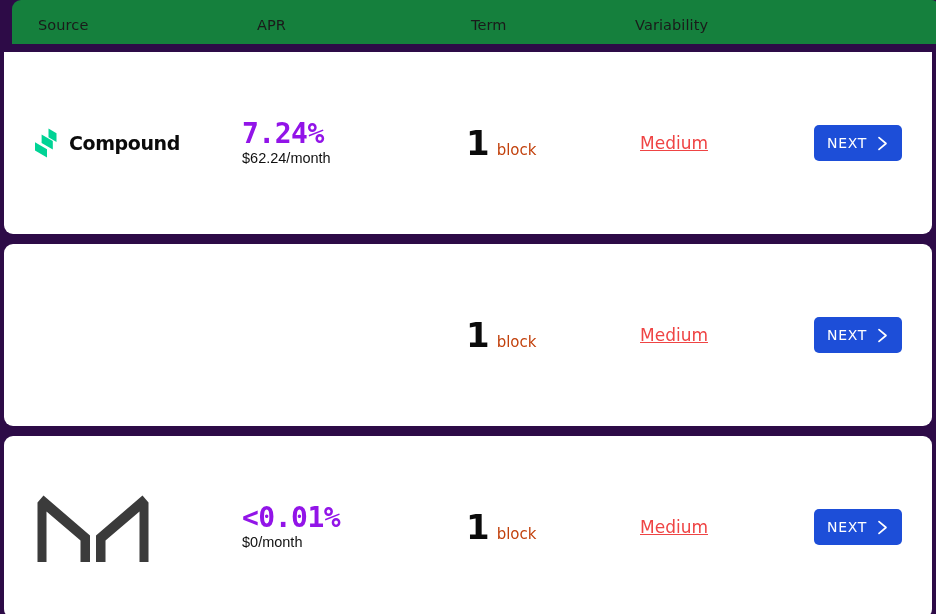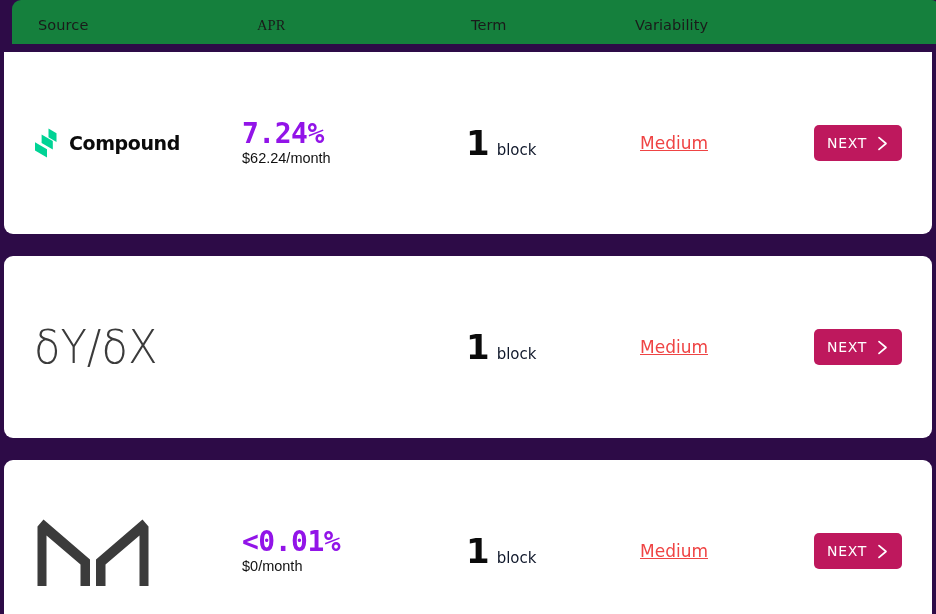--- a/index.html
+++ b/index.html
@@ -39,39 +39,39 @@
     position: absolute;
     top: 17px;
     font-size: 14.5px;
     font-weight: 400;
     color: #1a1a1a;
     letter-spacing: 0.1px;
     font-family: "DejaVu Sans", sans-serif;
     white-space: nowrap;
   }
   .th.c-source      { left: 26px; }
-  .th.c-apr         { left: 245px; font-family: Liberation Serif, serif; }
+  .th.c-apr         { left: 245px; }
   .th.c-term        { left: 459px; }
   .th.c-variability { left: 623px; }
 
   
   .rows {
     position: absolute;
     left: 4px;
     top: 52px;
     width: 928px;
     height: 562px;
   }
 
   .row {
     position: relative;
     width: 928px;
     background: #ffffff;
     border-radius: 9px;
-    margin-bottom: 22px;
+    margin-bottom: 10px;
     height: 182px;
   }
   .row:first-child {
     border-radius: 0 0 9px 9px;
     height: 182px;
   }
   .row:last-child { margin-bottom: 0; }
 
   .cell {
     position: absolute;
@@ -149,21 +149,21 @@
     font-family: "DejaVu Sans", sans-serif;
     font-size: 34px;
     font-weight: 700;
     color: #0b0b0b;
     line-height: 1;
   }
   .term-unit {
     font-family: "DejaVu Sans", sans-serif;
     font-size: 15px;
     font-weight: 400;
-    color: #0f172a;
+    color: #c2410c;
   }
 
   
   .c-var-cell {
     left: 636px;
     font-family: "DejaVu Sans", sans-serif;
     font-size: 17px;
     font-weight: 400;
     color: #ef4444;
     white-space: nowrap;
@@ -172,21 +172,21 @@
 
   
   .c-btn-cell { left: 810px; }
   .next-btn {
     display: flex;
     align-items: center;
     justify-content: center;
     gap: 9px;
     width: 88px;
     height: 36px;
-    background: #be185d;
+    background: #1d4ed8;
     border: none;
     border-radius: 5px;
     cursor: pointer;
     padding: 0 8px;
   }
   .next-btn .label {
     font-family: "DejaVu Sans", sans-serif;
     font-size: 14px;
     font-weight: 400;
     color: #ffffff;
@@ -250,23 +250,20 @@
               <path d="M3 1.6 L10 7.5 L3 13.4" fill="none" stroke="#ffffff" stroke-width="1.7" stroke-linecap="round" stroke-linejoin="round"></path>
             </svg>
           </span>
         </button>
       </div>
 
     </div>
 
     <div class="row">
 
-      <div class="cell c-logo">
-        <div class="logo-dydx">δY/δX</div>
-      </div>
 
 
       <div class="cell c-term-cell">
         <span class="term-num">1</span>
         <span class="term-unit">block</span>
       </div>
 
       <div class="cell c-var-cell">Medium</div>
 
       <div class="cell c-btn-cell">

